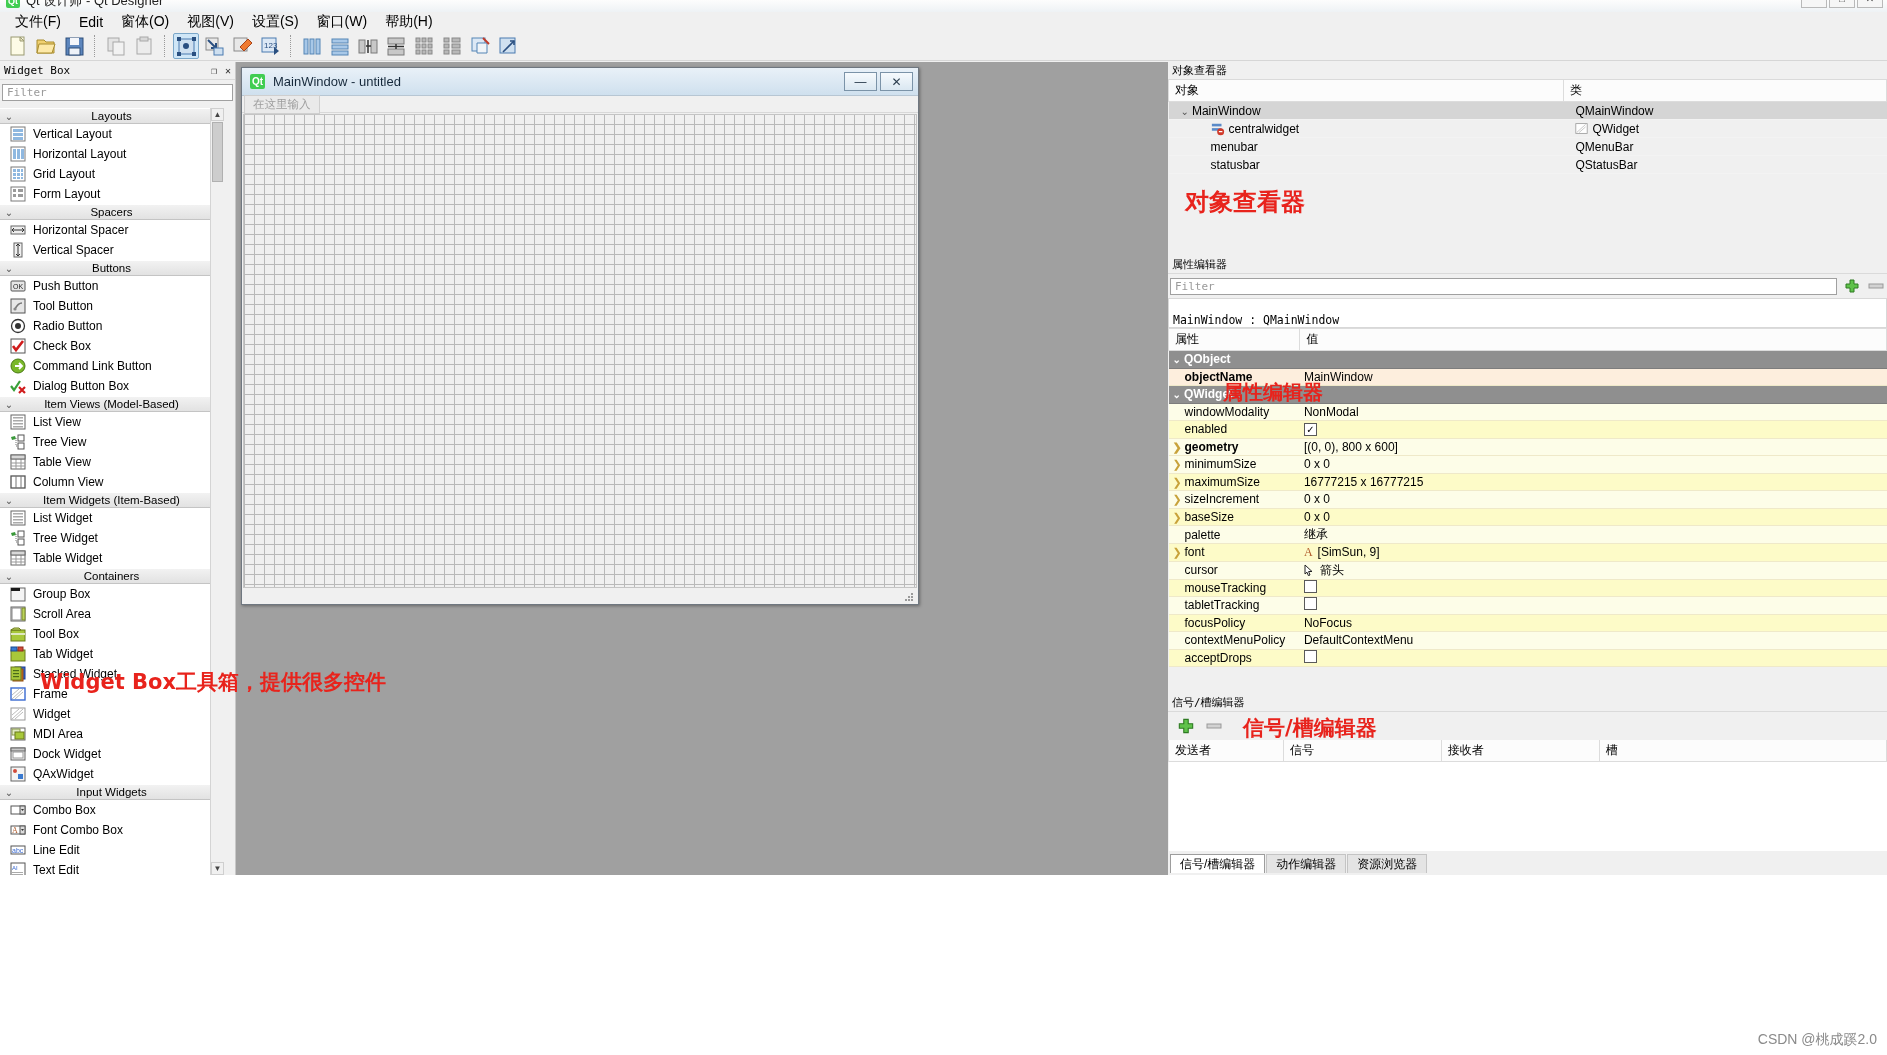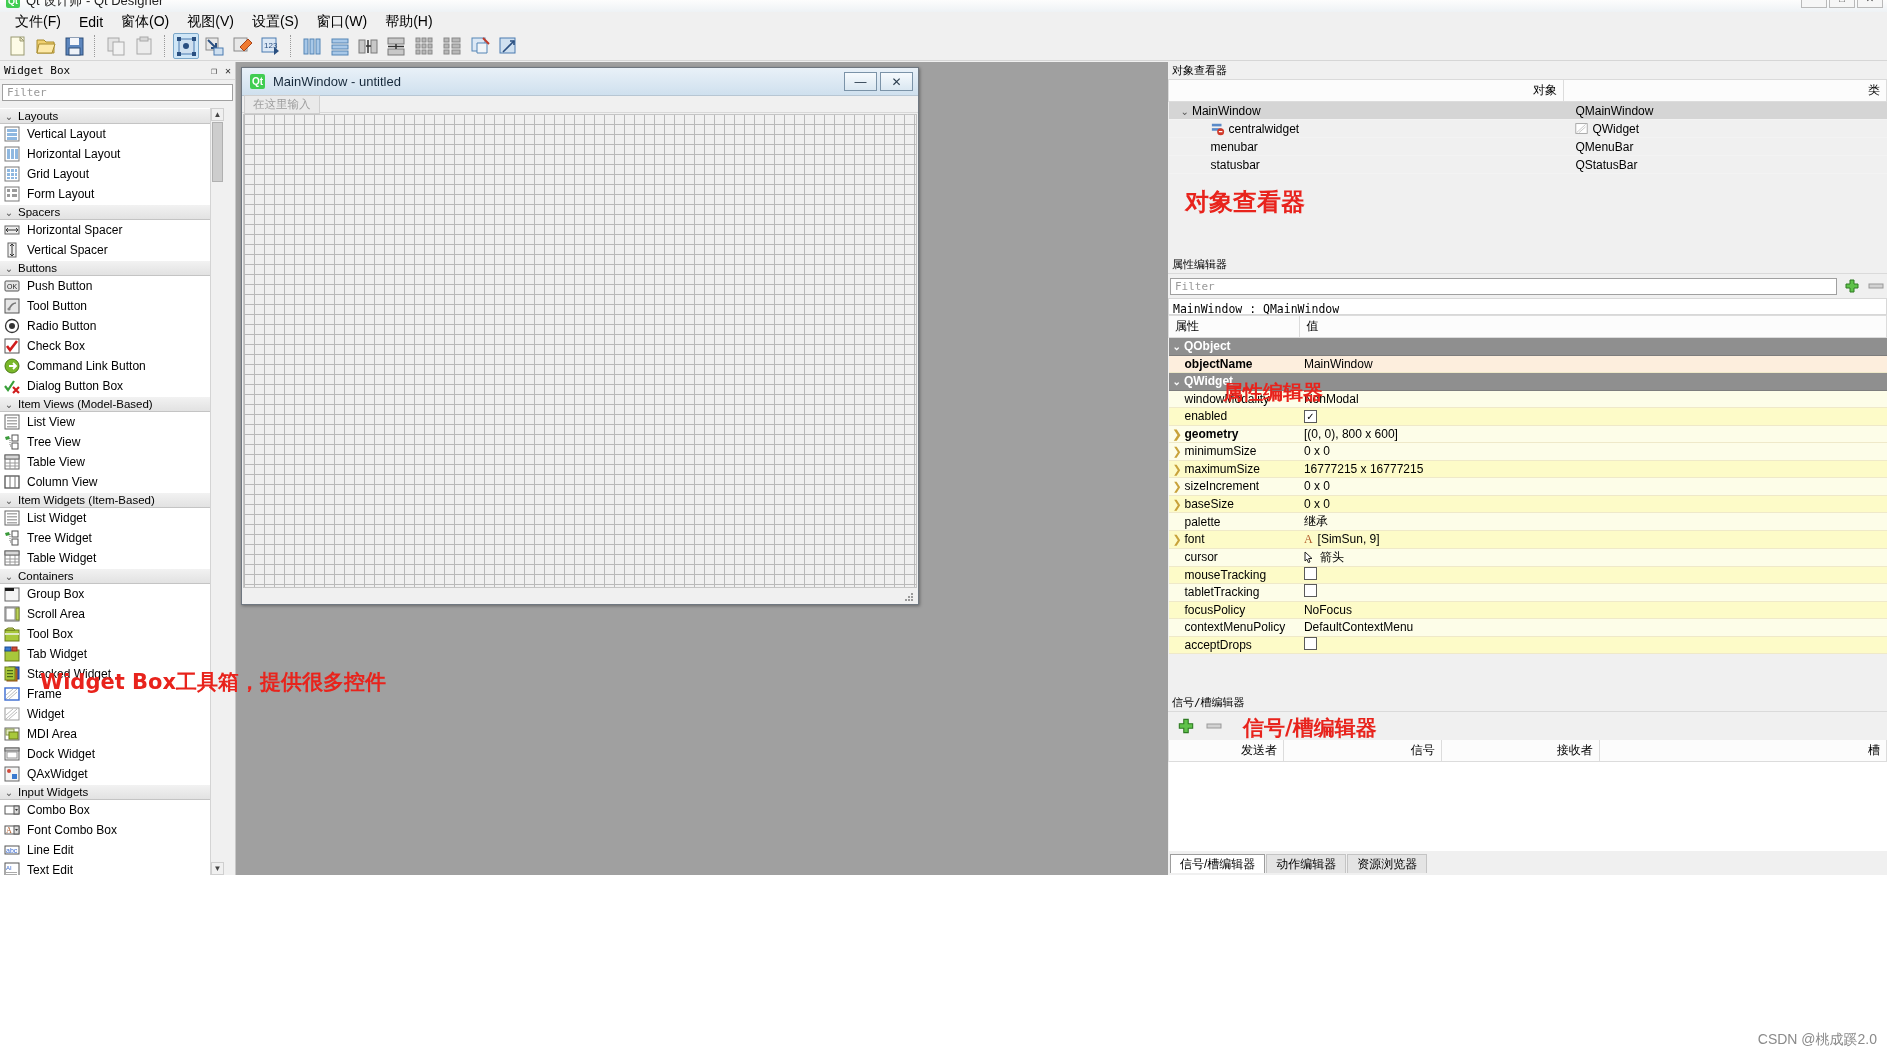--- a/index.html
+++ b/index.html
@@ -68,23 +68,23 @@
     font-family:"DejaVu Sans Mono", monospace; font-size:11px; color:#9a9a9a;
   }
   .wb-list { position:absolute; left:0; top:46px; width:223px; bottom:0; overflow:hidden; background:#fff; }
   .wb-cat {
     height:16px; background:linear-gradient(#f2f2f2,#e2e2e2);
     border-top:1px solid #fff; border-bottom:1px solid #c4c4c4;
     display:flex; align-items:center; font-size:11.5px; font-weight:normal;
     position:relative;
   }
   .wb-cat .chev { width:18px; text-align:center; font-size:10px; color:#555; }
-  .wb-cat .cat-label { flex:1; padding-right:18px; }
+  .wb-cat .cat-label { flex:1; text-align:center; padding-right:18px; }
   .wb-item {
-    height:20px; display:flex; align-items:center; padding-left:4px;
+    height:20px; display:flex; align-items:center; padding-left:10px;
     font-size:12px; gap:7px;
   }
   .wb-ico { width:16px;height:16px;flex:0 0 16px; display:block; }
   .wb-scroll {
     position:absolute; right:12px; top:46px; width:13px; bottom:0; background:#f0f0f0;
     border-left:1px solid #d4d4d4;
   }
   .wb-scroll .up,.wb-scroll .dn {
     width:13px;height:13px;background:#f0f0f0;border:1px solid #cfcfcf;
     font-size:8px;text-align:center;line-height:11px;color:#444;
@@ -138,36 +138,36 @@
   .size-grip { position:absolute; right:2px; bottom:1px; width:12px; height:12px; }
 
   
   .rightcol { position:absolute; left:1168px; top:62px; width:719px; height:813px; background:#f0f0f0; }
   .panel { position:absolute; left:0; width:719px; background:#f0f0f0; }
 
   .obj-inspector { top:0; height:186px; }
   .tbl { width:100%; border-collapse:collapse; font-size:12px; }
   .tbl th {
     background:#fcfcfc; border:1px solid #dcdcdc; border-top:none; font-weight:normal;
-    text-align:right; padding:2px 6px; height:18px;
+    text-align:left; padding:2px 6px; height:18px;
   }
   .tbl td { padding:1px 12px; height:18px; border-bottom:1px solid #f3f3f3; }
   .tree-row-sel { background:#d5d5d5; }
   .chev-r { color:#555; font-size:10px; padding-right:3px; }
 
   .prop-editor { top:194px; height:430px; }
   .pe-toolrow { display:flex; align-items:center; gap:6px; padding:3px 2px; }
   .pe-filter {
     flex:1; height:17px; background:#fff; border:1px solid #a0a0a0;
     font-family:"DejaVu Sans Mono", monospace; font-size:11px; color:#9a9a9a;
     padding-left:4px; line-height:15px;
   }
   .pe-objline {
     font-family:"DejaVu Sans Mono", monospace; font-size:11.5px;
-    border:1px solid #d8d8d8; background:#fff; padding:3px 4px; height:17px; line-height:15px;
+    border:1px solid #d8d8d8; background:#fff; padding:14px 4px; height:17px; line-height:15px;
   }
   .prop-table { width:100%; border-collapse:collapse; font-size:12px; table-layout:fixed; }
   .prop-table th {
     background:#fcfcfc; border:1px solid #dcdcdc; font-weight:normal; text-align:left;
     padding:2px 6px; height:18px;
   }
   .prop-table td { height:17.5px; padding:0 4px; border-bottom:1px solid #efe9c9; font-size:12px; }
   tr.grp td { background:#8f8f8f; color:#fff; font-weight:bold; border-bottom:1px solid #7d7d7d; }
   tr.r-cream td { background:#fdeedd; }
   tr.r-yellow td { background:#fdfbc8; }

